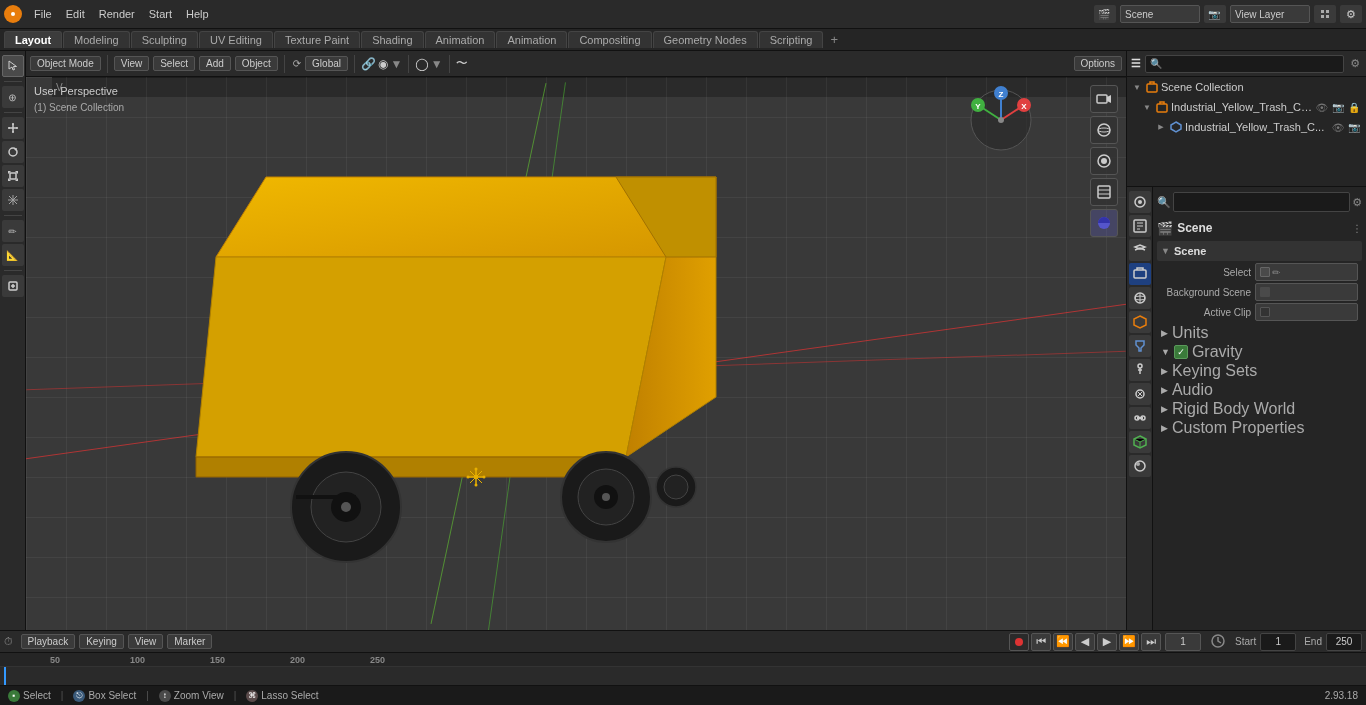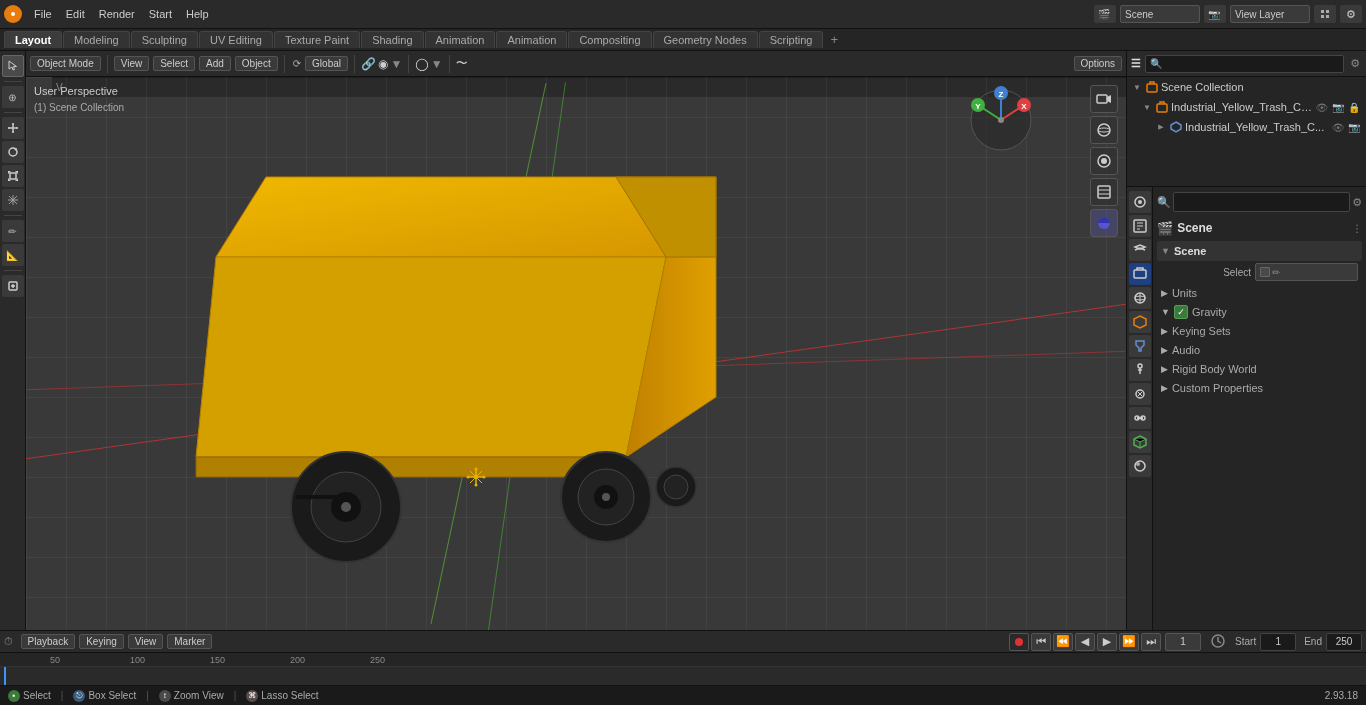--- a/index.html
+++ b/index.html
@@ -452,21 +452,21 @@
     .coll-header {
       height: 18px;
       display: flex;
       align-items: center;
       gap: 4px;
       padding: 0 4px;
       cursor: pointer;
       color: #aaa;
     }
     .coll-arrow { font-size: 9px; }
-    .coll-label { font-size: 11px; }
+    .coll-label { font-size: 16px; }
 
     
     #timeline-area {
       height: 55px;
       background: #252525;
       border-top: 1px solid #111;
       display: flex;
       flex-direction: column;
       flex-shrink: 0;
     }
@@ -495,20 +495,21 @@
       justify-content: center;
       cursor: pointer;
       color: #ccc;
       font-size: 11px;
     }
     #timeline-body {
       flex: 1;
       position: relative;
       overflow: hidden;
       background: #2a2a2a;
+      font-weight: bold;
     }
     .current-frame-line {
       position: absolute;
       top: 0;
       width: 2px;
       height: 100%;
       background: #3399ff;
     }
 
     
@@ -989,21 +990,33 @@
           </div>
 
           <div class="prop-row">
             <div class="prop-label">Select</div>
             <div class="prop-value">
               <div class="prop-value-dot" style="background:#4a4a4a;border:1px solid #666;"></div>
               <span style="font-size:10px;color:#888;">✏</span>
             </div>
           </div>
 
-
+          <div class="prop-row">
+            <div class="prop-label">Background Scene</div>
+            <div class="prop-value">
+              <div class="prop-value-dot" style="background:#4a4a4a;"></div>
+            </div>
+          </div>
+
+          <div class="prop-row">
+            <div class="prop-label">Active Clip</div>
+            <div class="prop-value">
+              <div class="prop-value-dot" style="background:#333;border:1px solid #555;"></div>
+            </div>
+          </div>
         </div>
 
         <div class="collapsible-section">
           <div class="coll-header">
             <div class="coll-arrow">▶</div>
             <div class="coll-label">Units</div>
           </div>
         </div>
 
         <div class="collapsible-section">

